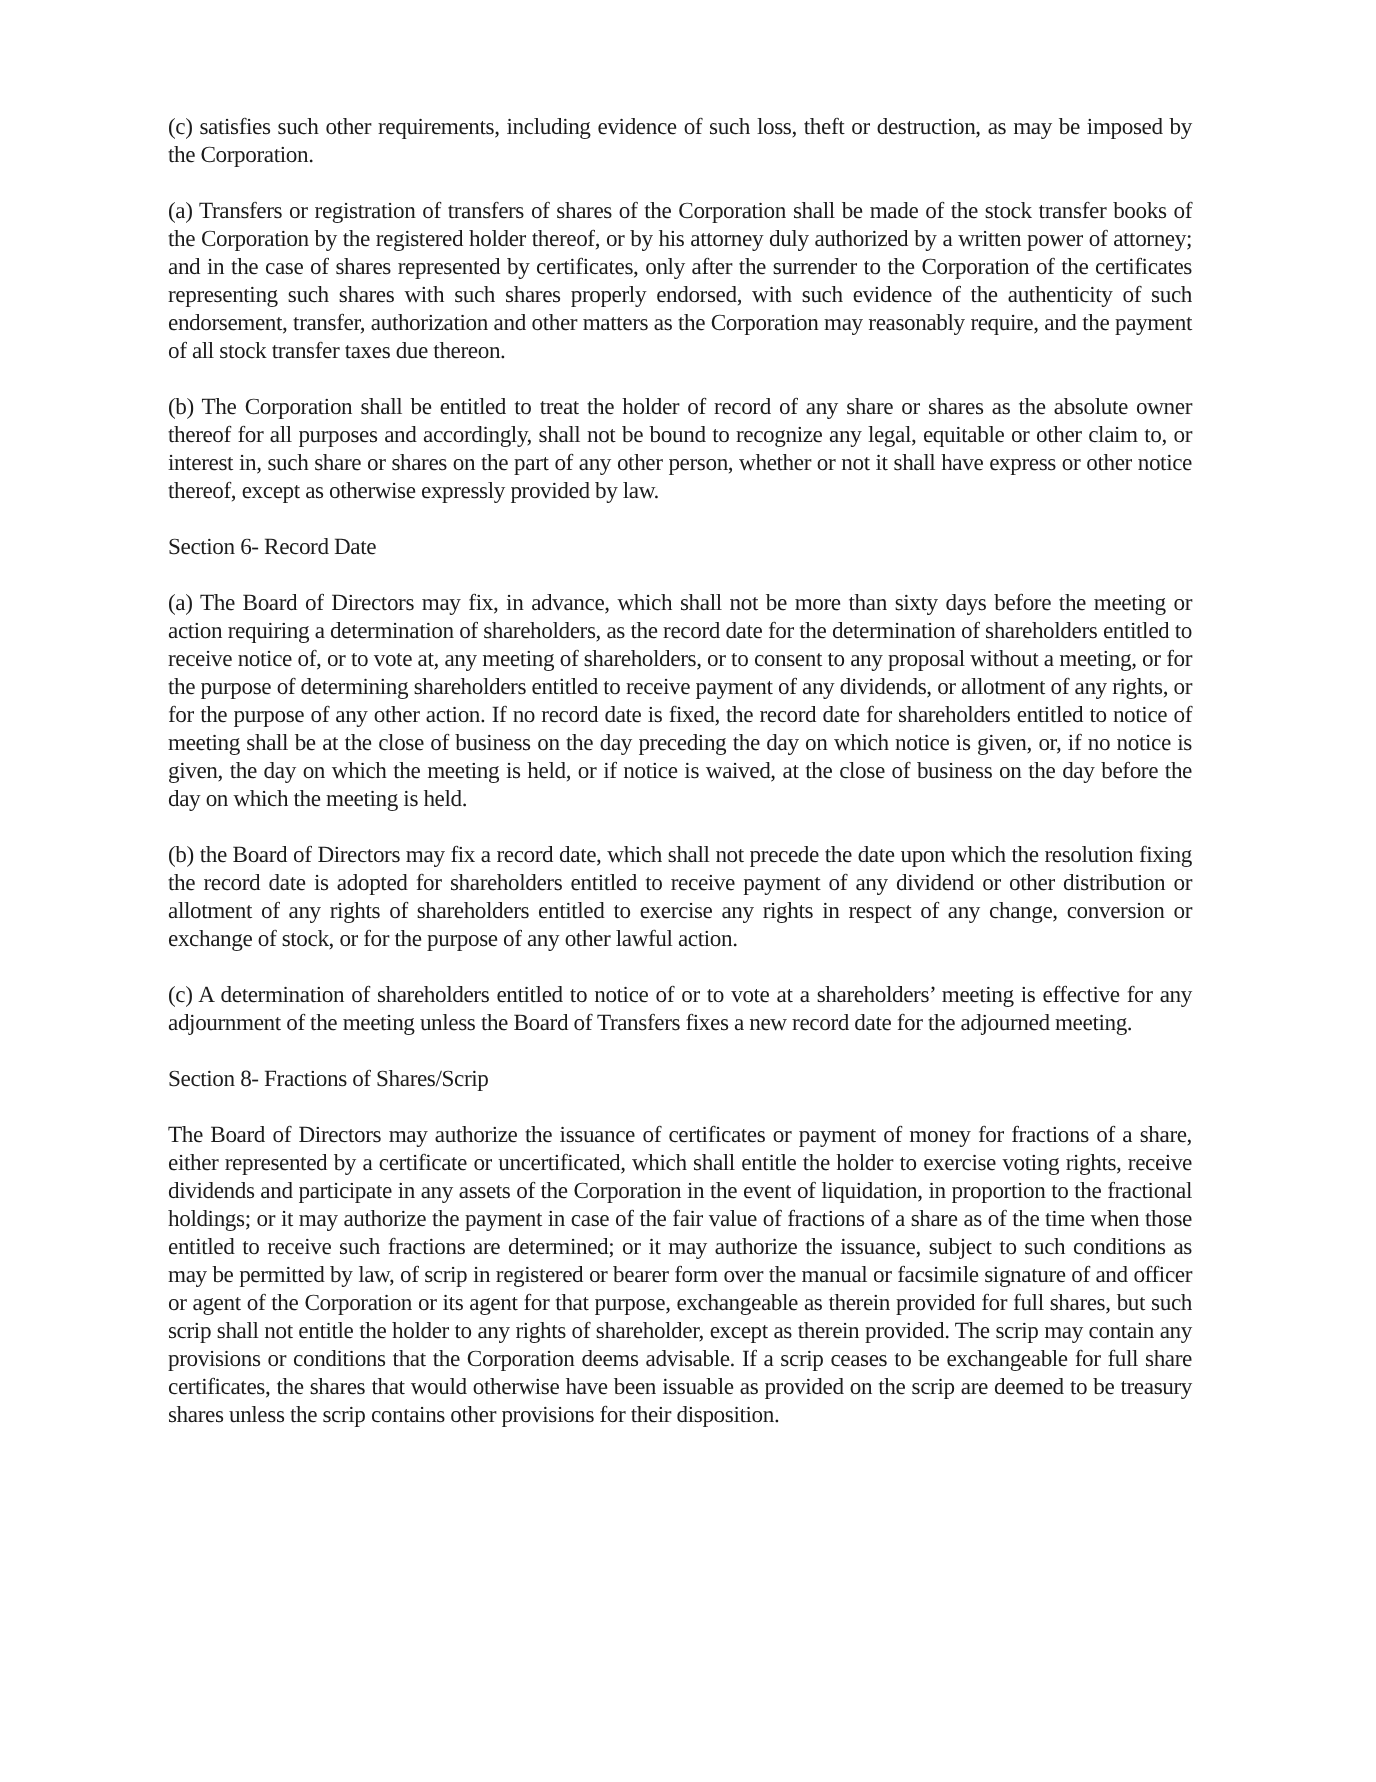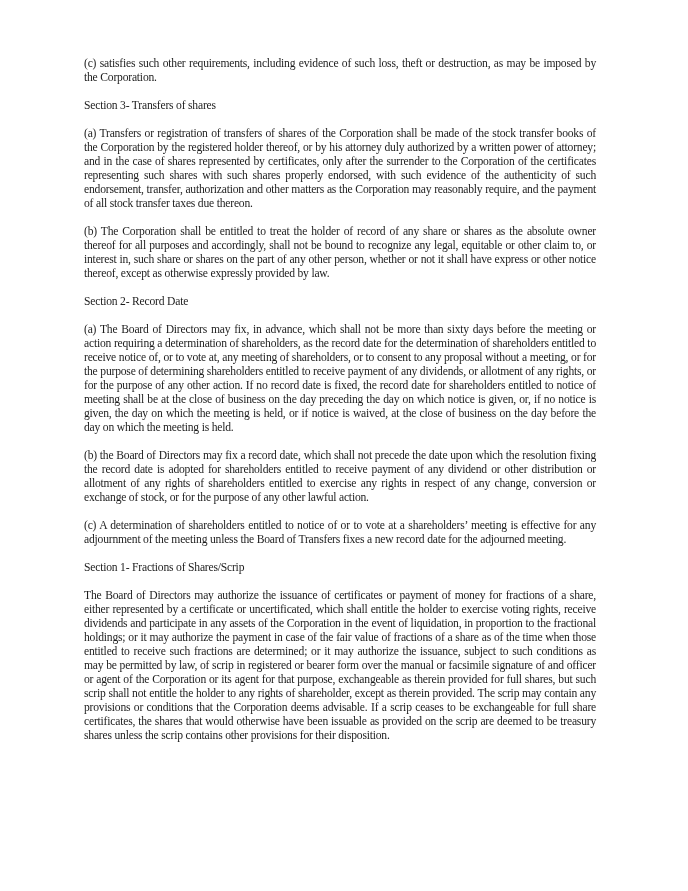--- a/index.html
+++ b/index.html
@@ -35,30 +35,29 @@
     line-height: 14px;
     text-align: left;
   }
 </style>
 </head>
 <body>
 
 <div class="page">
   <p>(c) satisfies such other requirements, including evidence of such loss, theft or destruction, as may be imposed by the Corporation.</p>
 
-  <h2>Section 3- Transfers of shares</h2>
 
   <p>(a) Transfers or registration of transfers of shares of the Corporation shall be made of the stock transfer books of the Corporation by the registered holder thereof, or by his attorney duly authorized by a written power of attorney; and in the case of shares represented by certificates, only after the surrender to the Corporation of the certificates representing such shares with such shares properly endorsed, with such evidence of the authenticity of such endorsement, transfer, authorization and other matters as the Corporation may reasonably require, and the payment of all stock transfer taxes due thereon.</p>
 
   <p>(b) The Corporation shall be entitled to treat the holder of record of any share or shares as the absolute owner thereof for all purposes and accordingly, shall not be bound to recognize any legal, equitable or other claim to, or interest in, such share or shares on the part of any other person, whether or not it shall have express or other notice thereof, except as otherwise expressly provided by law.</p>
 
-  <h2>Section 2- Record Date</h2>
+  <h2>Section 6- Record Date</h2>
 
   <p>(a) The Board of Directors may fix, in advance, which shall not be more than sixty days before the meeting or action requiring a determination of shareholders, as the record date for the determination of shareholders entitled to receive notice of, or to vote at, any meeting of shareholders, or to consent to any proposal without a meeting, or for the purpose of determining shareholders entitled to receive payment of any dividends, or allotment of any rights, or for the purpose of any other action.  If no record date is fixed, the record date for shareholders entitled to notice of meeting shall be at the close of business on the day preceding the day on which notice is given, or, if no notice is given, the day on which the meeting is held, or if notice is waived, at the close of business on the day before the day on which the meeting is held.</p>
 
   <p>(b) the Board of Directors may fix a record date, which shall not precede the date upon which the resolution fixing the record date is adopted for shareholders entitled to receive payment of any dividend or other distribution or allotment of any rights of shareholders entitled to exercise any rights in respect of any change, conversion or exchange of stock, or for the purpose of any other lawful action.</p>
 
   <p>(c) A determination of shareholders entitled to notice of or to vote at a shareholders’ meeting is effective for any adjournment of the meeting unless the Board of Transfers fixes a new record date for the adjourned meeting.</p>
 
-  <h2>Section 1- Fractions of Shares/Scrip</h2>
+  <h2>Section 8- Fractions of Shares/Scrip</h2>
 
   <p>The Board of Directors may authorize the issuance of certificates or payment of money for fractions of a share, either represented by a certificate or uncertificated, which shall entitle the holder to exercise voting rights, receive dividends and participate in any assets of the Corporation in the event of liquidation, in proportion to the fractional holdings; or it may authorize the payment in case of the fair value of fractions of a share as of the time when those entitled to receive such fractions are determined; or it may authorize the issuance, subject to such conditions as may be permitted by law, of scrip in registered or bearer form over the manual or facsimile signature of and officer or agent of the Corporation or its agent for that purpose, exchangeable as therein provided for full shares, but such scrip shall not entitle the holder to any rights of shareholder, except as therein provided. The scrip may contain any provisions or conditions that the Corporation deems advisable. If a scrip ceases to be exchangeable for full share certificates, the shares that would otherwise have been issuable as provided on the scrip are deemed to be treasury shares unless the scrip contains other provisions for their disposition.</p>
 </div>
 
 </body></html>

